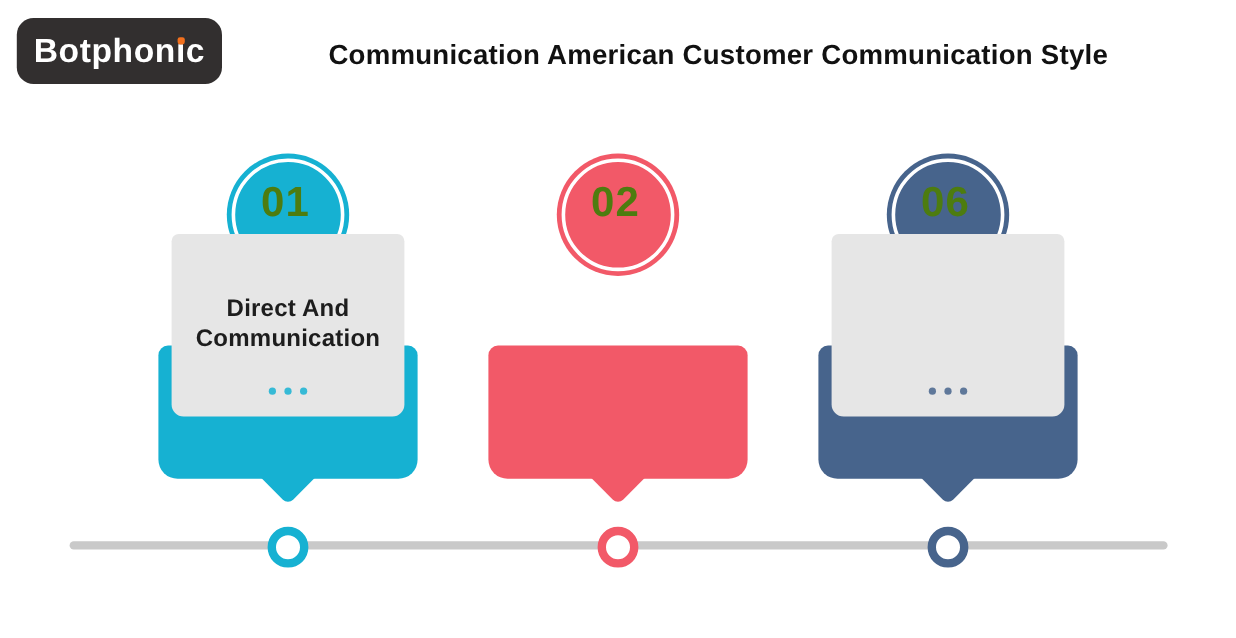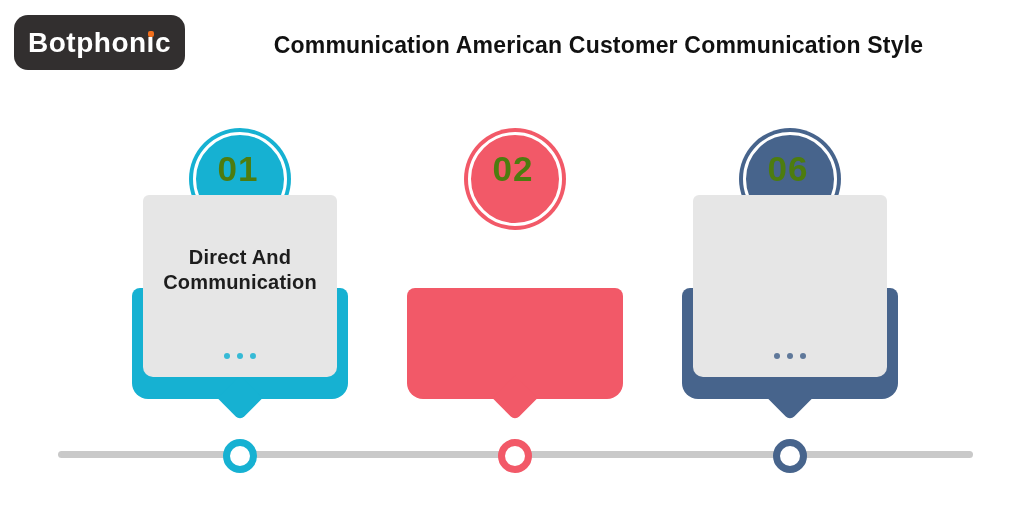--- a/index.html
+++ b/index.html
@@ -98,21 +98,21 @@
     left: 92px; top: 254px;
     width: 32px; height: 32px;
     background: var(--accent);
     transform: rotate(45deg);
     border-radius: 0 0 6px 0;
   }
 
   .card {
     position: absolute;
     left: 11px; top: 67px;
-    width: 194px; height: 182px;
+    width: 194px; height: 152px;
     background: var(--card_bg, #e6e6e6);
     border-radius: 6px 6px 10px 10px;
   }
   .card-text {
     padding: 50px 4px 0 4px;
     text-align: center;
     font-size: 20px; font-weight: 600;
     line-height: 25px;
     letter-spacing: 0.2px;
     color: var(--card_text, #1d1d1d);

